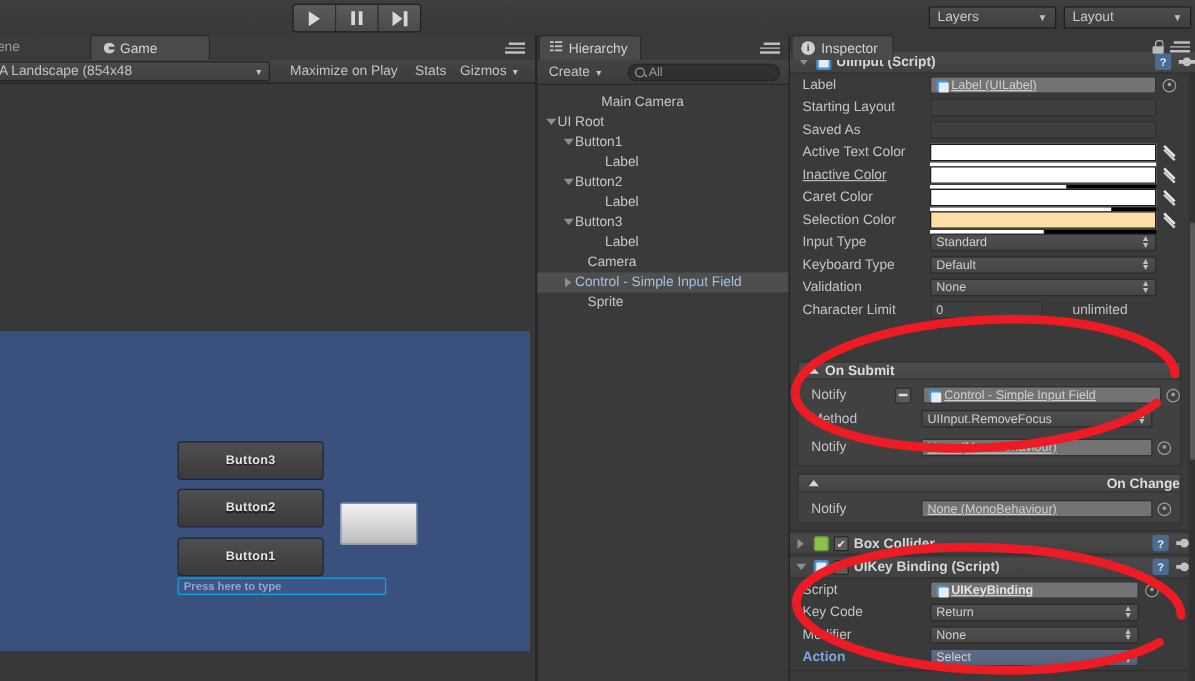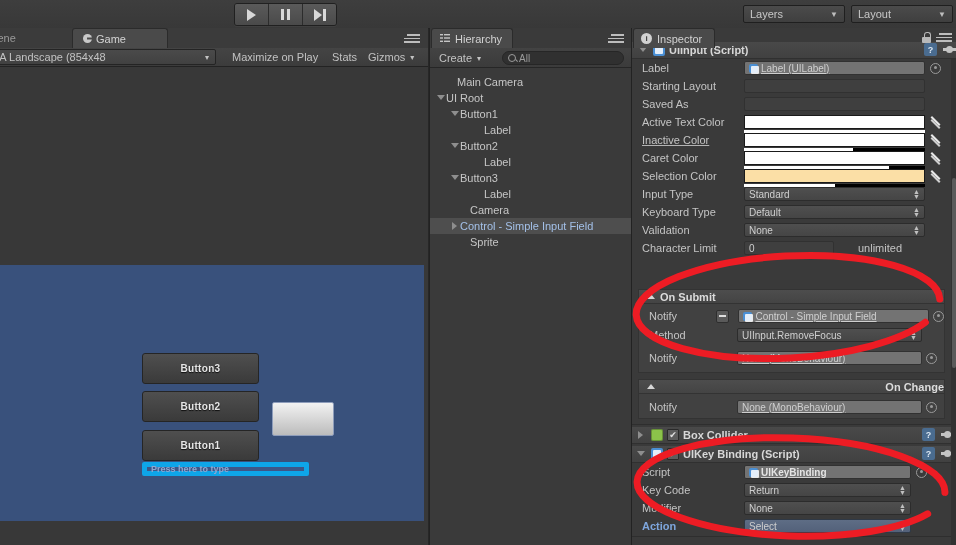--- a/index.html
+++ b/index.html
@@ -57,21 +57,21 @@
 
   #gameView{position:absolute;left:0;top:237px;width:424px;height:256px;background:#39517c;}
   .gbtn{position:absolute;height:29px;border-radius:3px;
     background:linear-gradient(#4f4f4f,#3a3a3a);border:1px solid #252525;
     display:flex;align-items:center;justify-content:center;
     color:#e6e6e6;font-size:10px;font-weight:bold;letter-spacing:.3px;
     text-shadow:0 1px 1px rgba(0,0,0,.8);cursor:default;}
   #sprite{position:absolute;left:272px;top:374px;width:60px;height:32px;
     background:linear-gradient(#f2f2f2,#bcbcbc);border:1px solid #8e9dbb;border-radius:2px;}
   #inputField{position:absolute;left:142px;top:434px;width:167px;height:14px;
-    background:#3e5687;border:5px solid #0ea5e9;border-radius:2px;
+    background:#3e5687;border:1px solid #0ea5e9;border-radius:2px;
     display:flex;align-items:center;padding-left:4px;box-sizing:border-box;
     color:#8fa6cf;font-size:9px;font-weight:bold;cursor:text;}
 
   
   #hierarchy{left:429px;top:28px;width:201px;height:517px;background:#3a3a3a;
     border-left:1px solid #222;}
   .htab{position:absolute;left:1px;top:0;height:20px;padding:0 10px 0 8px;
     display:flex;align-items:center;gap:5px;background:#4a4a4a;color:#d2d2d2;
     border:1px solid #2b2b2b;border-bottom:none;border-top-left-radius:3px;border-top-right-radius:3px;
     font-size:11px;box-sizing:border-box;cursor:default;}
@@ -280,21 +280,21 @@
       <span>Create</span>
       <span class="cv">▾</span>
     </div>
     <div class="searchbox">
       <span class="mag"></span>
       <span>All</span>
     </div>
   </div>
 
   <div id="hierList">
-      <div class="hrow" style="top: 46px;">
+      <div class="hrow" style="top: 46px; margin-left: 24px;">
         <span style="width: 18px; flex: 0 0 auto;"></span>
         <span style="width: 9px; flex: 0 0 auto;"></span>
         <span class="lbl">Main Camera</span>
       </div>
       <div class="hrow" style="top: 62px;">
         <span style="width: 6px; flex: 0 0 auto;"></span>
         <span class="arrow down"></span>
         <span class="lbl">UI Root</span>
       </div>
       <div class="hrow" style="top: 78px;">

